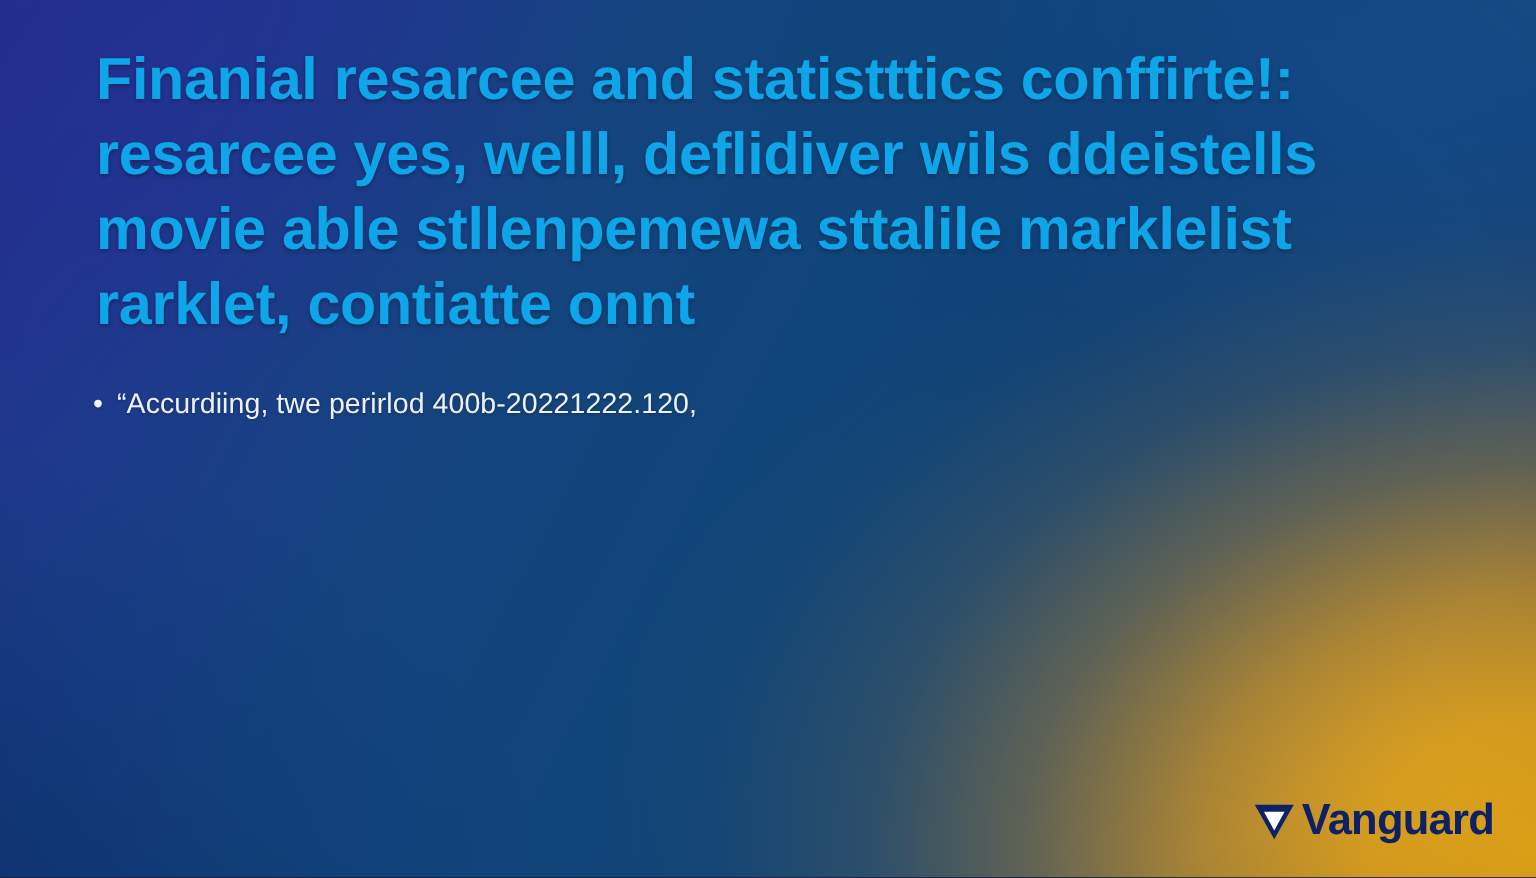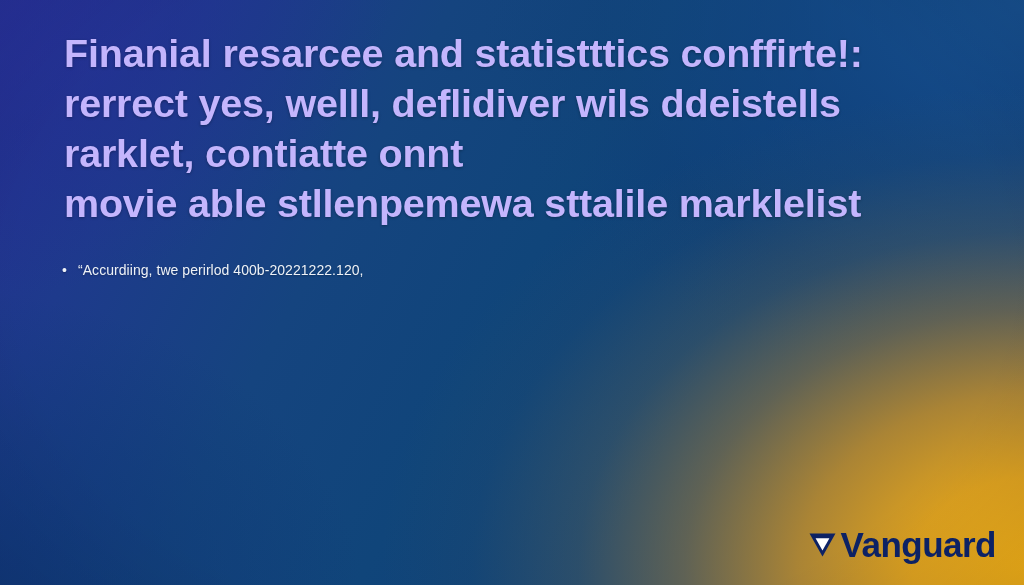--- a/index.html
+++ b/index.html
@@ -73,36 +73,36 @@
   .content {
     position: absolute;
     inset: 0;
   }
 
   .headline {
     position: absolute;
     left: 64px;
     top: 28px;
     width: 856px;
-    color: #c4b5fd;
+    color: #0ea5e9;
     font-size: 39.5px;
     font-weight: bold;
     line-height: 50px;
     letter-spacing: -0.2px;
     text-shadow: 0 1px 3px rgba(0,0,0,0.30);
   }
   .headline .hl-line { display: block; white-space: nowrap; }
 
   .body-block {
     position: absolute;
     left: 62px;
     top: 248px;
     width: 640px;
     color: #eef2f7;
-    font-size: 14px;
+    font-size: 19px;
     line-height: 44px;
     letter-spacing: 0.05px;
     text-shadow: 0 1px 2px rgba(0,0,0,0.26);
   }
   .bullet-row {
     display: block;
     white-space: nowrap;
   }
   .bullet-mark {
     display: inline-block;
@@ -123,21 +123,21 @@
     align-items: center;
     gap: 5px;
   }
   .logo-mark {
     width: 27px;
     height: 24px;
     display: block;
   }
   .logo-word {
     color: #0d2264;
-    font-size: 35px;
+    font-size: 29px;
     font-weight: bold;
     letter-spacing: -0.5px;
     line-height: 1;
     padding-bottom: 1px;
   }
 </style>
 </head>
 <body>
 
 <div class="slide">
@@ -146,23 +146,23 @@
   <div class="bg-layer bg-topleft"></div>
   <div class="bg-layer bg-topright"></div>
   <div class="bg-layer bg-bottomleft"></div>
   <div class="bg-layer bg-gold"></div>
   <div class="bg-layer bg-vignette"></div>
 
   <div class="content">
 
     <div class="headline">
       <span class="hl-line">Finanial resarcee and statistttics conffirte!:</span>
-      <span class="hl-line">rerrect yes, welll, deflidiver wils ddeistells</span>
+      <span class="hl-line">resarcee yes, welll, deflidiver wils ddeistells</span>
+      <span class="hl-line">movie able stllenpemewa sttalile marklelist</span>
       <span class="hl-line">rarklet, contiatte onnt</span>
-      <span class="hl-line">movie able stllenpemewa sttalile marklelist</span>
     </div>
 
     <div class="body-block">
       <span class="bullet-row">
         <span class="bullet-mark">•</span><span>“Accurdiing, twe perirlod 400b-20221222.120,</span>
       </span>
     </div>
 
     <div class="logo">
       <svg class="logo-mark" viewBox="0 0 27 24">

